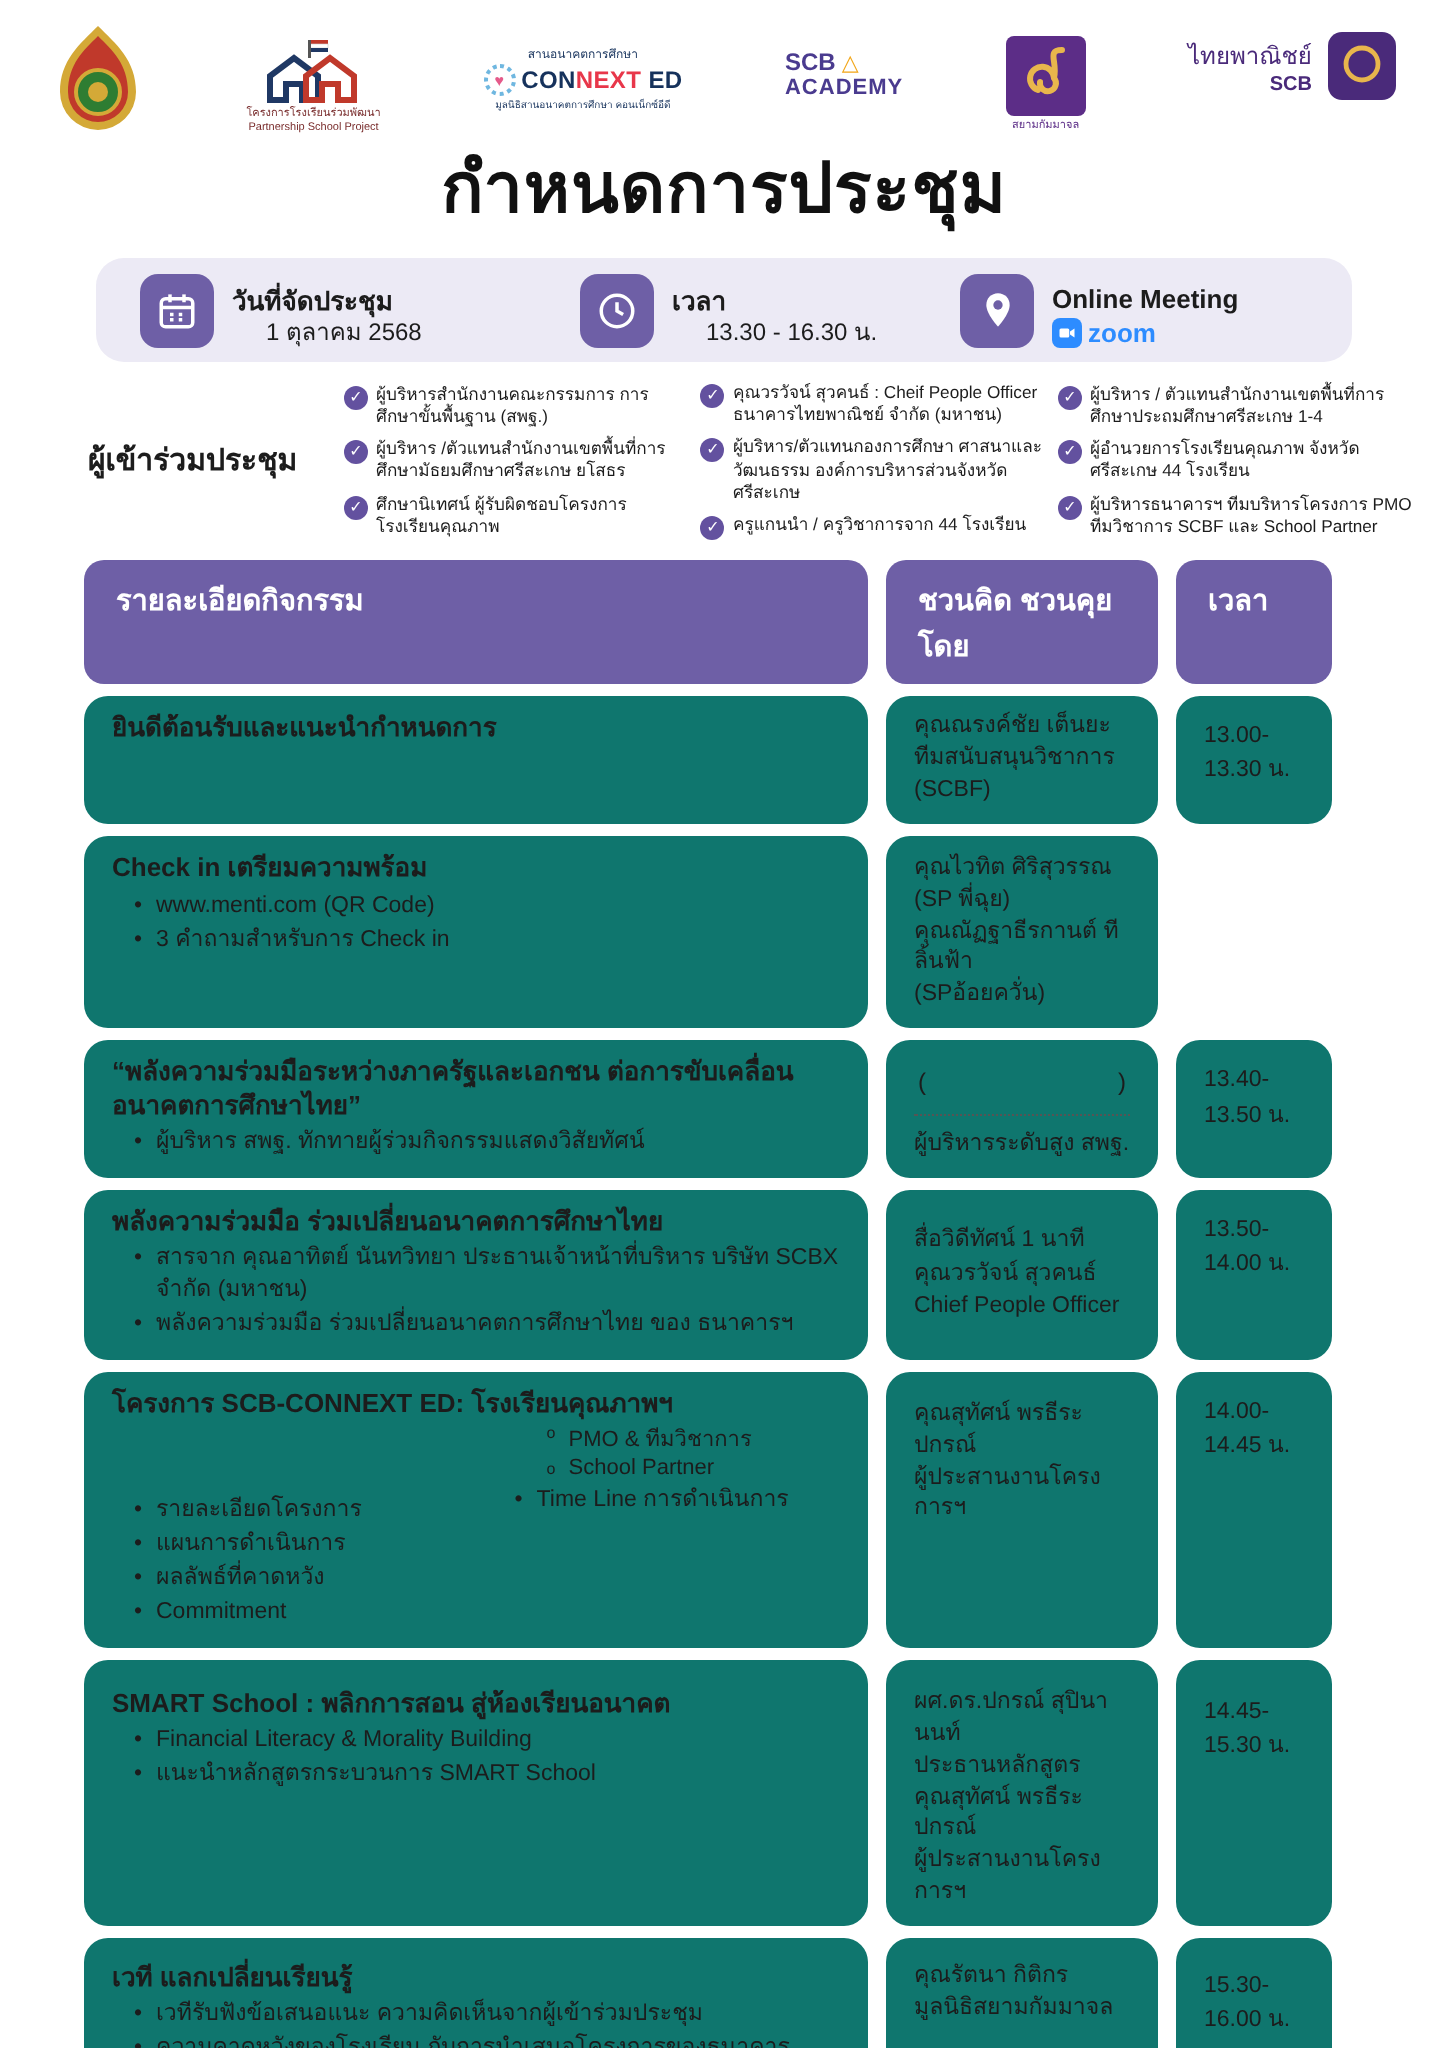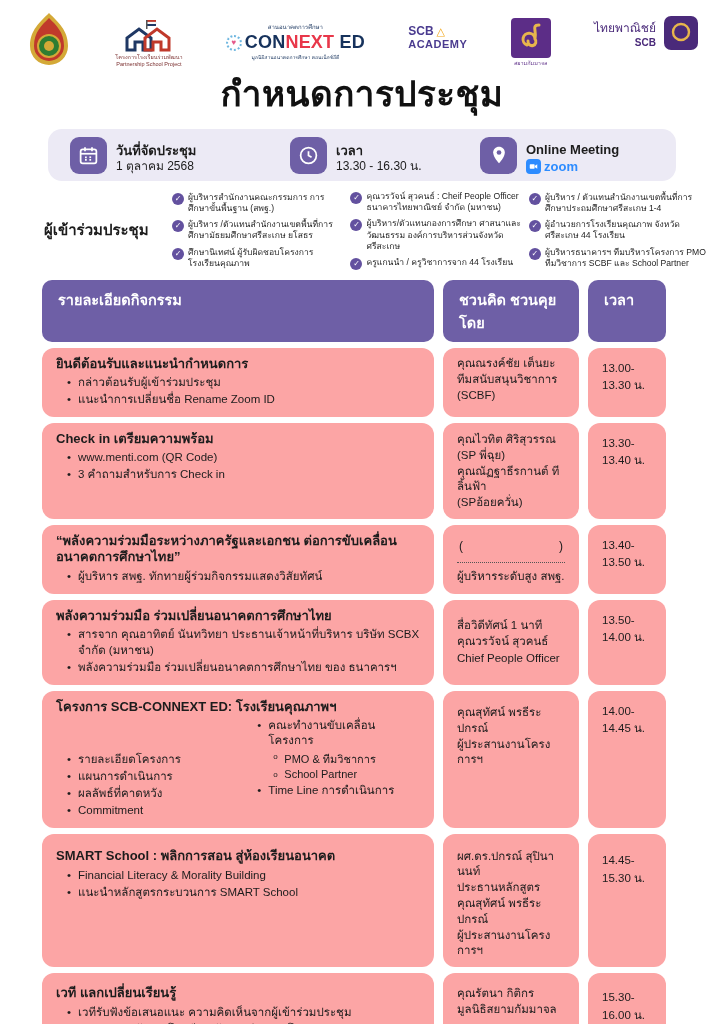--- a/index.html
+++ b/index.html
@@ -14,21 +14,21 @@
 
   .obec-svg { width:46px; height:58px; }
   .ps-wrap { display:flex; flex-direction:column; align-items:center; margin-top:8px; }
   .ps-caption { color:#7a2e2e; }
 
   .cnx-wrap { display:flex; flex-direction:column; align-items:center; margin-top:10px; }
   .cnx-top { font-size:6px; color:#16325c; }
   .cnx-main { display:flex; align-items:center; gap:3px; }
   .cnx-circle { width:16px; height:16px; border:2px dotted #6fb7e0; border-radius:50%;
     display:flex; align-items:center; justify-content:center; color:#e55a8a; font-size:8px; }
-  .cnx-text { font-weight:bold; font-size:18px; letter-spacing:0.2px; }
+  .cnx-text { font-weight:bold; font-size:12px; letter-spacing:0.2px; }
   .cnx-con,.cnx-ed { color:#16325c; } .cnx-next { color:#e8374a; }
   .cnx-bottom { font-size:5px; color:#16325c; }
 
   .scbacad { margin-top:12px; text-align:left; color:#4a3b8f; font-weight:bold; }
   .scbacad .l1 { font-size:12px; display:flex; align-items:center; gap:3px; }
   .scbacad .tri { color:#f2a71b; font-size:11px; }
   .scbacad .l2 { font-size:11px; letter-spacing:0.5px; }
 
   .siam-wrap { display:flex; flex-direction:column; align-items:center; margin-top:6px; }
   .siam-box { width:40px; height:40px; background:#5c2d87; border-radius:4px;
@@ -47,21 +47,21 @@
     margin-top:-6px; letter-spacing:0.5px; }
 
   
   .info-bar { width:628px; margin:8px auto 0 auto; background:#eceaf5; border-radius:14px;
     display:flex; align-items:center; padding:8px 22px; height:52px; }
   .info-item { display:flex; align-items:flex-end; gap:9px; }
   .info-item.date { width:220px; } .info-item.time { width:190px; } .info-item.meet { flex:1; }
   .info-icon { width:37px; height:37px; background:#6e5fa6; border-radius:9px; flex:0 0 auto;
     display:flex; align-items:center; justify-content:center; }
   .info-label { font-size:13px; font-weight:800; line-height:1.15; }
-  .info-value { font-size:12px; line-height:1.2; }
+  .info-value { font-size:12px; line-height:1.2;margin-left:17px; }
   .zoom-row { display:flex; align-items:center; gap:3px; margin-top:1px; }
   .zoom-badge { width:15px; height:15px; background:#2d8cff; border-radius:4px;
     display:flex; align-items:center; justify-content:center; }
   .zoom-word { color:#2d8cff; font-weight:bold; font-size:13px; }
 
   
   .participants { display:grid; grid-template-columns:120px 1fr 1fr 1.05fr;
     column-gap:8px; padding:10px 16px 8px 44px; align-items:center; }
   .part-label { font-size:15px; font-weight:800; }
   .part-col { display:flex; flex-direction:column; gap:5px; }
@@ -69,21 +69,21 @@
   .check { width:12px; height:12px; min-width:12px; border-radius:50%; background:#63519f;
     color:#fff; font-size:8px; line-height:12px; text-align:center; margin-top:1px; }
   .part-text { font-size:8.6px; line-height:1.3; }
 
   
   .agenda { width:640px; margin:2px 0 0 42px; }
   .grid-row { display:grid; grid-template-columns:392px 136px 78px; column-gap:9px;
     margin-bottom:6px; }
   .hcell { background:#6e5fa6; color:#fff; font-weight:800; font-size:14.5px;
     border-radius:10px; padding:8px 16px; }
-  .cell { background:#fca5a5; border-radius:12px; padding:8px 14px; }
+  .cell { background:#0f766e; border-radius:12px; padding:8px 14px; }
   .rtitle { font-weight:800; font-size:13px; line-height:1.25; }
   ul.blist { list-style:none; margin-top:3px; padding-left:22px; }
   ul.blist li { position:relative; font-size:11.5px; line-height:1.35; margin:1.5px 0; }
   ul.blist li::before { content:"•"; position:absolute; left:-11px; }
   ul.sublist { list-style:none; padding-left:16px; }
   ul.sublist li { position:relative; font-size:11px; }
   ul.sublist li::before { content:"o"; position:absolute; left:-11px; font-size:8px; top:2px; }
   .two-col { display:flex; gap:2px; }
   .two-col .c1 { width:52%;margin-top:36px; } .two-col .c2 { width:48%; }
   .spk { font-size:11.5px; line-height:1.35; }
@@ -265,24 +265,20 @@
 
   <div class="grid-row">
     <div class="hcell">รายละเอียดกิจกรรม</div>
     <div class="hcell">ชวนคิด ชวนคุยโดย</div>
     <div class="hcell">เวลา</div>
   </div>
 
   <div class="grid-row">
     <div class="cell">
       <div class="rtitle">ยินดีต้อนรับและแนะนำกำหนดการ</div>
-      <ul class="blist">
-        <li>กล่าวต้อนรับผู้เข้าร่วมประชุม</li>
-        <li>แนะนำการเปลี่ยนชื่อ Rename  Zoom ID</li>
-      </ul>
     </div>
     <div class="cell spk">
       <div class="line">คุณณรงค์ชัย เต็นยะ</div>
       <div class="line">ทีมสนับสนุนวิชาการ</div>
       <div class="line">(SCBF)</div>
     </div>
     <div class="cell tcell">
       <div>13.00-</div>
       <div>13.30 น.</div>
     </div>
@@ -294,24 +290,20 @@
       <ul class="blist">
         <li>www.menti.com (QR Code)</li>
         <li>3 คำถามสำหรับการ Check in</li>
       </ul>
     </div>
     <div class="cell spk">
       <div class="line">คุณไวทิต ศิริสุวรรณ</div>
       <div class="line">(SP พี่ฉุย)</div>
       <div class="line">คุณณัฏฐาธีรกานต์ ทีลิ้นฟ้า</div>
       <div class="line">(SPอ้อยควั่น)</div>
-    </div>
-    <div class="cell tcell">
-      <div>13.30-</div>
-      <div>13.40 น.</div>
     </div>
   </div>
 
   <div class="grid-row">
     <div class="cell">
       <div class="rtitle">“พลังความร่วมมือระหว่างภาครัฐและเอกชน ต่อการขับเคลื่อน อนาคตการศึกษาไทย”</div>
       <ul class="blist">
         <li>ผู้บริหาร สพฐ. ทักทายผู้ร่วมกิจกรรมแสดงวิสัยทัศน์</li>
       </ul>
     </div>
@@ -352,23 +344,20 @@
     <div class="cell">
       <div class="rtitle">โครงการ SCB-CONNEXT ED: โรงเรียนคุณภาพฯ</div>
       <div class="two-col">
         <ul class="blist c1">
           <li>รายละเอียดโครงการ</li>
           <li>แผนการดำเนินการ</li>
           <li>ผลลัพธ์ที่คาดหวัง</li>
           <li>Commitment</li>
         </ul>
         <div class="c2">
-          <ul class="blist">
-            <li>คณะทำงานขับเคลื่อนโครงการ</li>
-          </ul>
           <ul class="sublist" style="padding-left:38px;">
             <li>PMO &amp; ทีมวิชาการ</li>
             <li>School Partner</li>
           </ul>
           <ul class="blist">
             <li>Time Line การดำเนินการ</li>
           </ul>
         </div>
       </div>
     </div>

